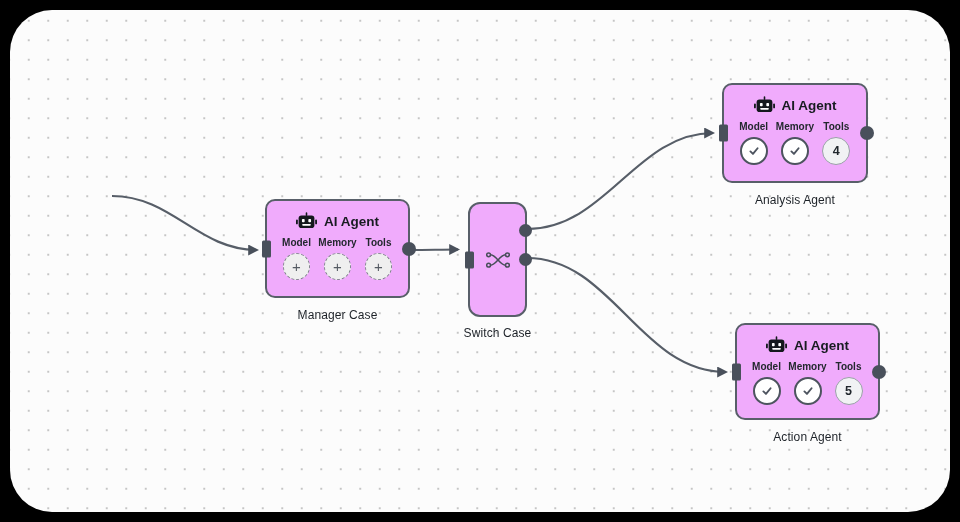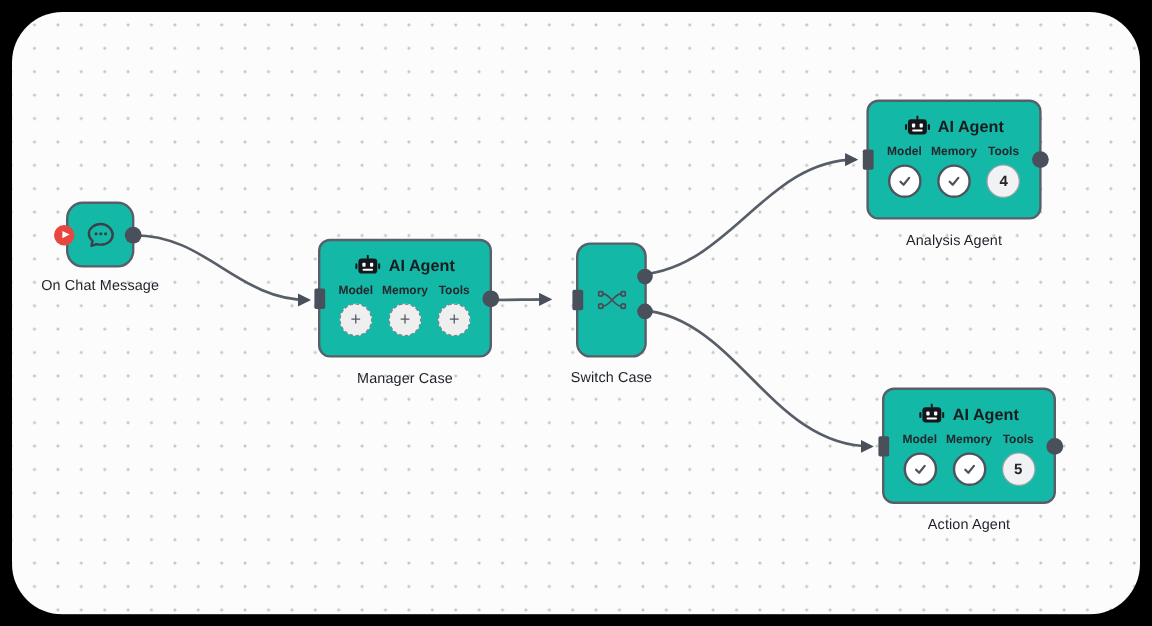--- a/index.html
+++ b/index.html
@@ -11,21 +11,21 @@
   #canvas{
     position:absolute;left:10px;top:10px;right:10px;bottom:10px;
     background-color:#fcfcfc;border-radius:42px;
     background-image:radial-gradient(circle,#c5c5c5 1.05px,rgba(0,0,0,0) 1.45px);
     background-size:19.5px 19.5px;background-position:9px 1px;
   }
   #edges{position:absolute;left:0;top:0;width:960px;height:522px;pointer-events:none;}
   #edges path.edge{stroke:#575e68;stroke-width:2.2;fill:none;}
 
   .node{
-    position:absolute;background:#14b8a6;border:2px solid #585f69;box-sizing:border-box;
+    position:absolute;background:#f0abfc;border:2px solid #585f69;box-sizing:border-box;
   }
   .node-label{
     position:absolute;top:calc(100% + 10px);left:50%;transform:translateX(-50%);
     white-space:nowrap;font-size:12px;font-weight:500;color:#1d2228;letter-spacing:.1px;
   }
   
   .port-out{
     position:absolute;width:14px;height:14px;border-radius:50%;
     background:#49505b;right:-8px;top:50%;transform:translateY(-50%);
   }
@@ -88,35 +88,20 @@
       <marker id="arrow" viewBox="0 0 10 10" refX="8" refY="5" markerWidth="5" markerHeight="5" orient="auto">
         <path d="M0,0 L10,5 L0,10 z" fill="#49505b"></path>
       </marker>
     </defs>
     <path class="edge" d="M 112 196 C 172 196 198 250 257 250" marker-end="url(#arrow)"></path>
     <path class="edge" d="M 410 250 C 430 250 440 249.5 458 249.5" marker-end="url(#arrow)"></path>
     <path class="edge" d="M 527 229 C 606 229 636 133 713 133" marker-end="url(#arrow)"></path>
     <path class="edge" d="M 527 258 C 612 258 640 372 726 372" marker-end="url(#arrow)"></path>
   </svg>
 
-  <div class="node chat-node" style="left:55px;top:168px;width:57px;height:55px">
-    <button class="trigger-btn">
-      <span class="play"></span>
-    </button>
-    <span class="icon">
-      <svg width="28" height="28" viewBox="0 0 24 24">
-        <path d="M12 4c-4.7 0-8.5 3.1-8.5 7 0 2 1 3.8 2.6 5.1L5.3 19.6l3.6-1.3c.97.3 2 .45 3.1.45 4.7 0 8.5-3.1 8.5-7S16.7 4 12 4z" fill="none" stroke="#3b4148" stroke-width="1.7" stroke-linejoin="round"></path>
-        <circle cx="8.6" cy="11" r="1.15" fill="#3b4148"></circle>
-        <circle cx="12" cy="11" r="1.15" fill="#3b4148"></circle>
-        <circle cx="15.4" cy="11" r="1.15" fill="#3b4148"></circle>
-      </svg>
-    </span>
-    <span class="port-out"></span>
-    <div class="node-label">On Chat Message</div>
-  </div>
 
   <div class="node agent-node" style="left:265px;top:199px;width:145px;height:99px">
     <span class="port-in"></span>
     <div class="agent-title">
       <span class="icon">
         <svg width="21" height="18" viewBox="0 0 24 20" fill="#14181d">
           <rect x="11.1" y="0" width="1.8" height="4.2" rx="0.9"></rect>
           <rect x="3" y="3.6" width="18" height="14.4" rx="3.2"></rect>
           <rect x="0" y="8.2" width="2.1" height="5.6" rx="1.05"></rect>
           <rect x="21.9" y="8.2" width="2.1" height="5.6" rx="1.05"></rect>
@@ -144,21 +129,21 @@
         <span class="port-name">Tools</span>
         <button class="sub-port dashed">
           <span>+</span>
         </button>
       </div>
     </div>
     <span class="port-out"></span>
     <div class="node-label" style="top:calc(100% + 12px)">Manager Case</div>
   </div>
 
-  <div class="node switch-node" style="left:480px;top:202px;width:59px;height:96px">
+  <div class="node switch-node" style="left:468px;top:202px;width:59px;height:115px">
     <span class="port-in"></span>
     <span class="icon">
       <svg width="24" height="16" viewBox="0 0 24 16" fill="none" stroke="#474e59" stroke-width="1.5">
         <circle cx="2.6" cy="2.8" r="1.9"></circle>
         <circle cx="2.6" cy="13.2" r="1.9"></circle>
         <circle cx="21.4" cy="2.8" r="1.9"></circle>
         <circle cx="21.4" cy="13.2" r="1.9"></circle>
         <path d="M4.5 2.8 C 10 2.8 14 13.2 19.5 13.2"></path>
         <path d="M4.5 13.2 C 10 13.2 14 2.8 19.5 2.8"></path>
       </svg>

